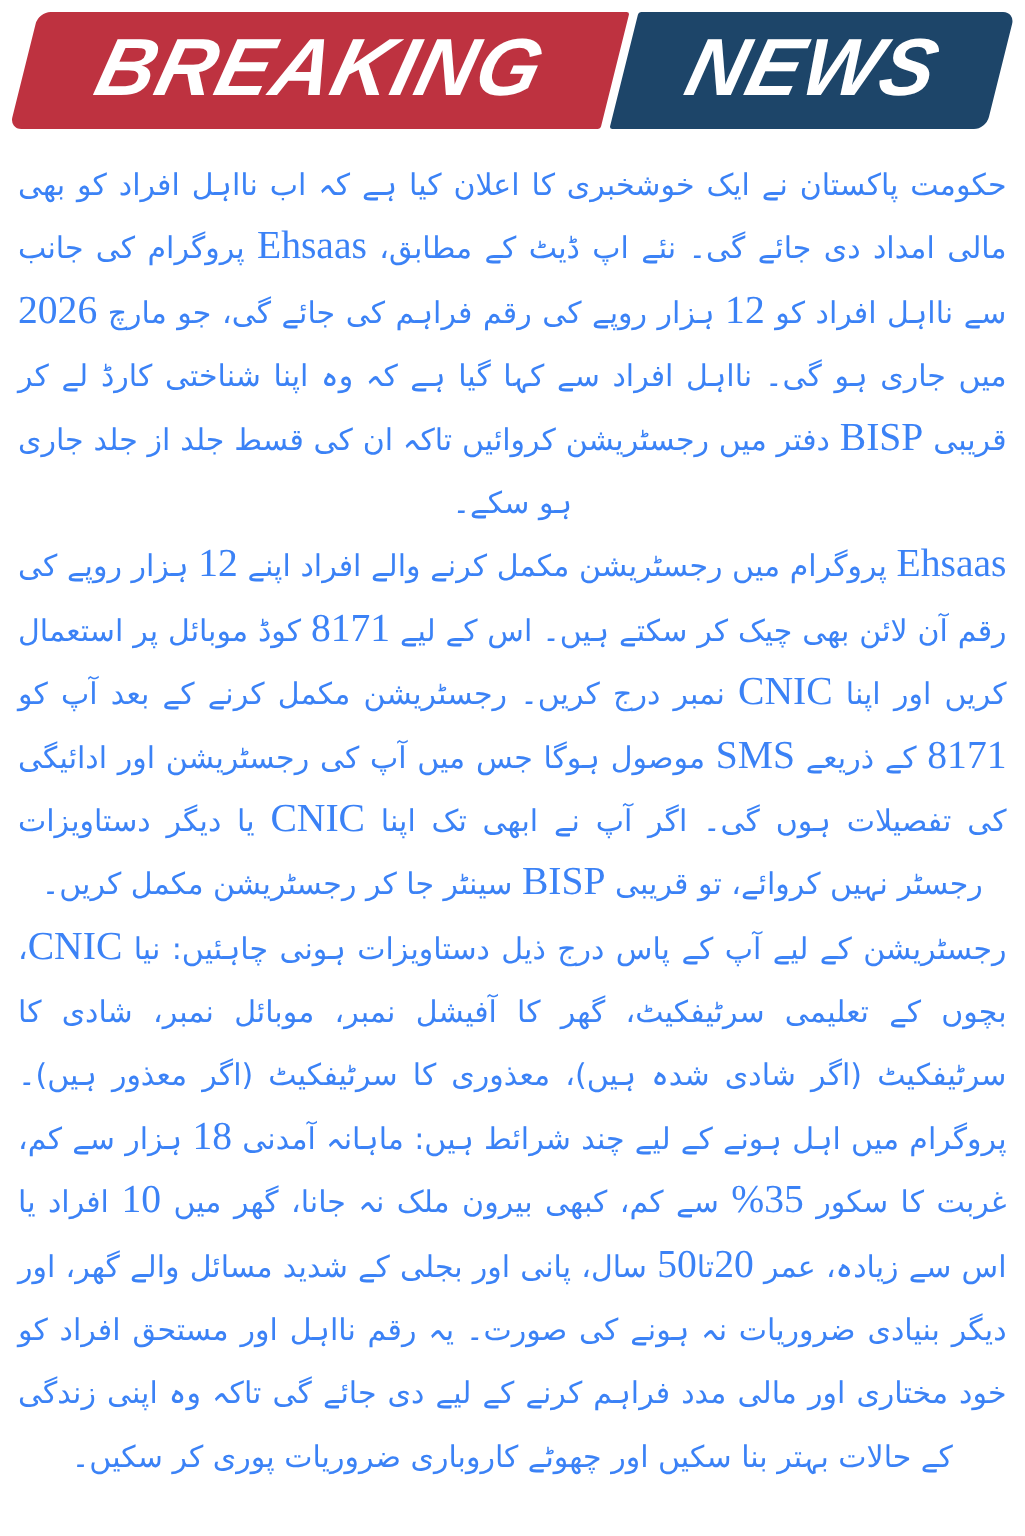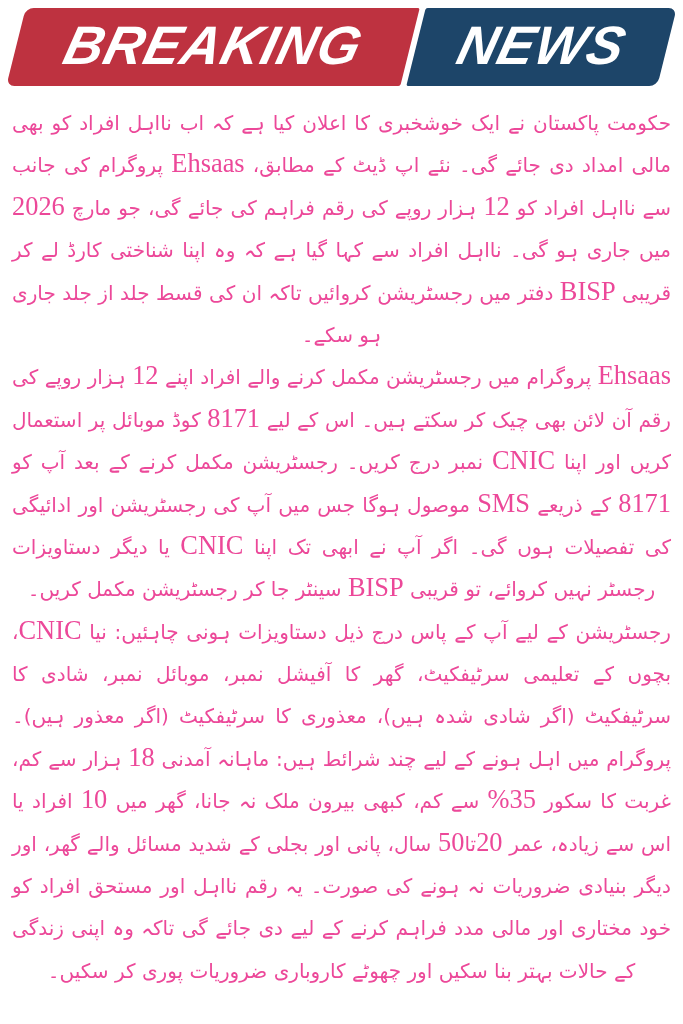--- a/index.html
+++ b/index.html
@@ -49,21 +49,21 @@
     color: var(--text, #ffffff);
     white-space: nowrap;
     line-height: 1;
     padding-bottom: 4px;
   }
   
   .article {
     direction: rtl;
     unicode-bidi: plaintext;
     font-family: "DejaVu Sans", sans-serif;
-    color: #ec4899;
+    color: #3b82f6;
     font-size: 20px;
     line-height: 2.12;
     text-align: justify;
     text-align-last: center;
     padding: 0 12px;
   }
   .article p {
     margin: 0;
     text-align: justify;
     text-align-last: center;

